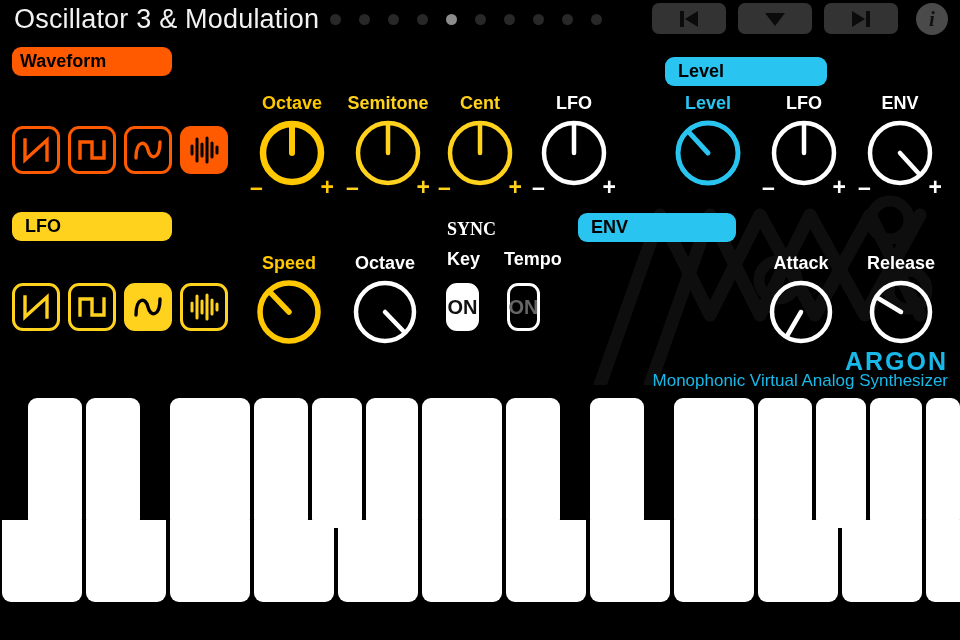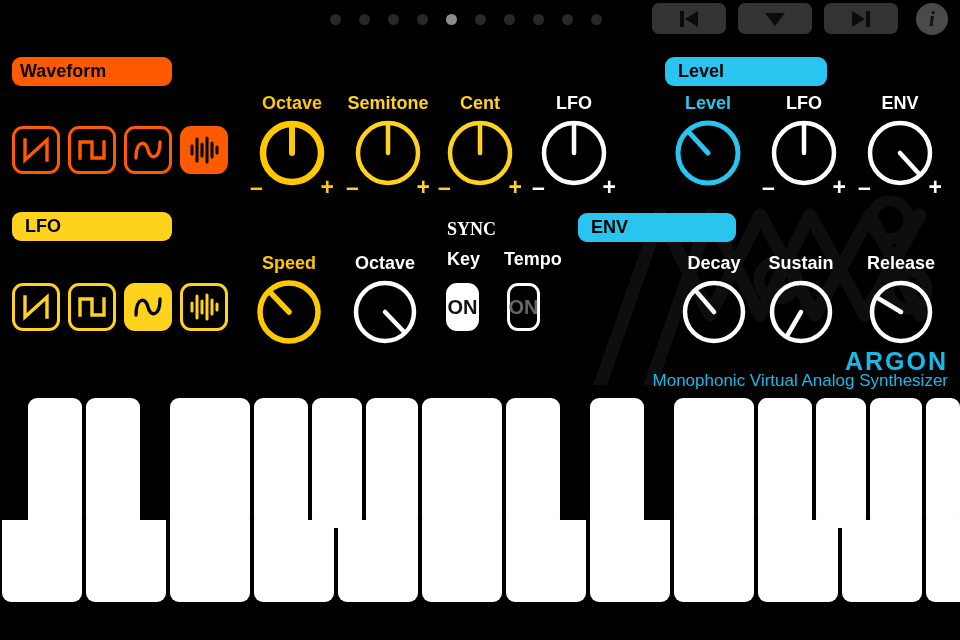--- a/index.html
+++ b/index.html
@@ -118,20 +118,21 @@
       <path d="M60 200 L120 30 L170 130 L220 30 L275 130 L330 30"></path>
     </g>
     <g fill="none" stroke="#ffffff" stroke-width="11">
       <circle cx="300" cy="35" r="19"></circle>
       <circle cx="318" cy="105" r="19"></circle>
       <circle cx="188" cy="95" r="19"></circle>
     </g>
   </svg>
 
   <div class="topbar">
+    <div class="app-title">Oscillator 3 &amp; Modulation</div>
 
     <div class="dots">
       <span class="dot"></span>
       <span class="dot"></span>
       <span class="dot"></span>
       <span class="dot"></span>
       <span class="dot active"></span>
       <span class="dot"></span>
       <span class="dot"></span>
       <span class="dot"></span>
@@ -157,21 +158,21 @@
           <rect x="17" y="1" width="4" height="16" fill="#0b0b0b"></rect>
         </svg>
       </div>
     </div>
 
     <div class="infobtn">
       <span>i</span>
     </div>
   </div>
 
-  <div class="pill" style="left:12px; top:57px; width:160px; background:#FF5A00;padding-left:8px;">
+  <div class="pill" style="left:12px; top:47px; width:160px; background:#FF5A00;padding-left:8px;">
     <span>Waveform</span>
   </div>
 
   <div class="wfrow" style="left:12px; top:126px; color:#FF5A00;">
     <div class="wfbtn">
       <svg width="30" height="28" viewBox="0 0 30 28">
         <path d="M4 4 L4 24 L26 4 L26 24" stroke="#FF5A00" stroke-width="3.4" fill="none" stroke-linecap="square"></path>
       </svg>
     </div>
     <div class="wfbtn">
@@ -360,32 +361,23 @@
   </div>
   <div class="syncbtn off" style="left:507px; top:283px;">
     <span>ON</span>
   </div>
 
   <div class="pill" style="left:578px; top:213px; width:158px; background:#29C5F0;">
     <span>ENV</span>
   </div>
 
 
-  <div class="knobwrap" style="left:679px; top:277px;">
-    <div class="klabel" style="color:#FFFFFF;">Decay</div>
-    <div class="knob">
-      <svg width="70" height="70" viewBox="0 0 70 70">
-        <circle cx="35" cy="35" r="29" stroke="#FFFFFF" stroke-width="4.5" fill="none"></circle>
-        <line x1="35" y1="35" x2="17.1" y2="14.1" stroke="#FFFFFF" stroke-width="4.5" stroke-linecap="round"></line>
-      </svg>
-    </div>
-  </div>
 
   <div class="knobwrap" style="left:766px; top:277px;">
-    <div class="klabel" style="color:#FFFFFF;">Sustain</div>
+    <div class="klabel" style="color:#FFFFFF;">Attack</div>
     <div class="knob">
       <svg width="70" height="70" viewBox="0 0 70 70">
         <circle cx="35" cy="35" r="29" stroke="#FFFFFF" stroke-width="4.5" fill="none"></circle>
         <line x1="35" y1="35" x2="21.6" y2="58.0" stroke="#FFFFFF" stroke-width="4.5" stroke-linecap="round"></line>
       </svg>
     </div>
   </div>
 
   <div class="knobwrap" style="left:866px; top:277px;">
     <div class="klabel" style="color:#FFFFFF;">Release</div>

